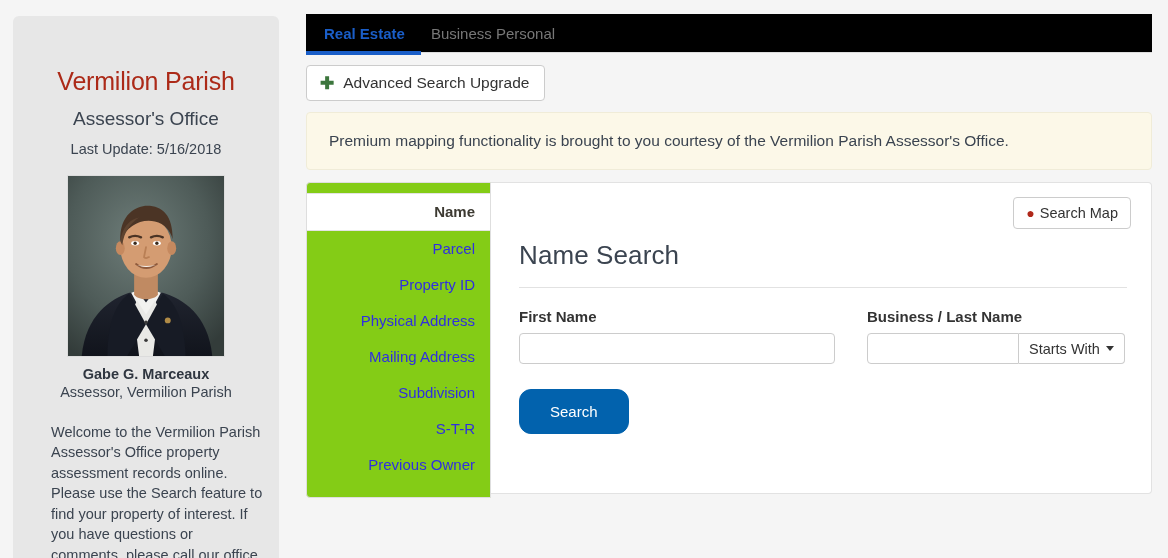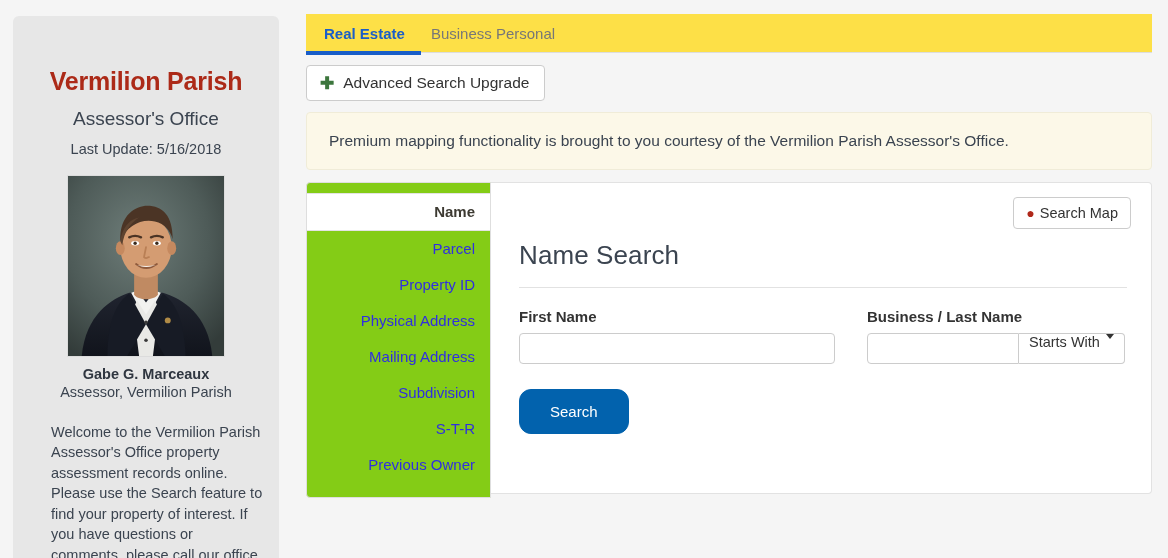--- a/index.html
+++ b/index.html
@@ -19,21 +19,21 @@
     position: absolute;
     left: 13px; top: 16px;
     width: 266px; height: 560px;
     background: #e7e7e7;
     border-radius: 6px;
     padding: 20px 16px 10px 16px;
     text-align: center;
   }
   .parish-title {
     font-size: 25px;
-    font-weight: bold;
+    font-weight: normal;
     color: #ac2a18;
     letter-spacing: -0.2px;
     margin: 32px 0 0 0;
     line-height: 1.1;
   }
   .office-title {
     font-size: 19px;
     color: #3b4450;
     margin: 12px 0 0 0;
     font-weight: normal;
@@ -79,21 +79,21 @@
     width: 846px;
   }
 
   
   .tabbar {
     display: flex;
     align-items: flex-end;
     border-bottom: 1px solid #dddddd;
     height: 39px;
     padding-left: 5px;
-    background: #fde047;
+    background: #000000;
   }
   .tab {
     font-size: 15px;
     padding: 0 13px 10px 13px;
     cursor: pointer;
     color: #777777;
     position: relative;
     background: transparent;
     border: none;
     font-family: "Liberation Sans", sans-serif;
@@ -246,21 +246,21 @@
   .dropdown-btn {
     height: 31px;
     border: 1px solid #cccccc;
     border-left: none;
     border-radius: 0 4px 4px 0;
     background: #ffffff;
     font-size: 14.5px;
     color: #333333;
     padding: 0 10px;
     display: inline-flex;
-    align-items: flex-start;
+    align-items: center;
     gap: 6px;
     cursor: pointer;
     white-space: nowrap;
     font-family: "Liberation Sans", sans-serif;
   }
   .caret {
     width: 0; height: 0;
     border-left: 4px solid transparent;
     border-right: 4px solid transparent;
     border-top: 5px solid #333333;

